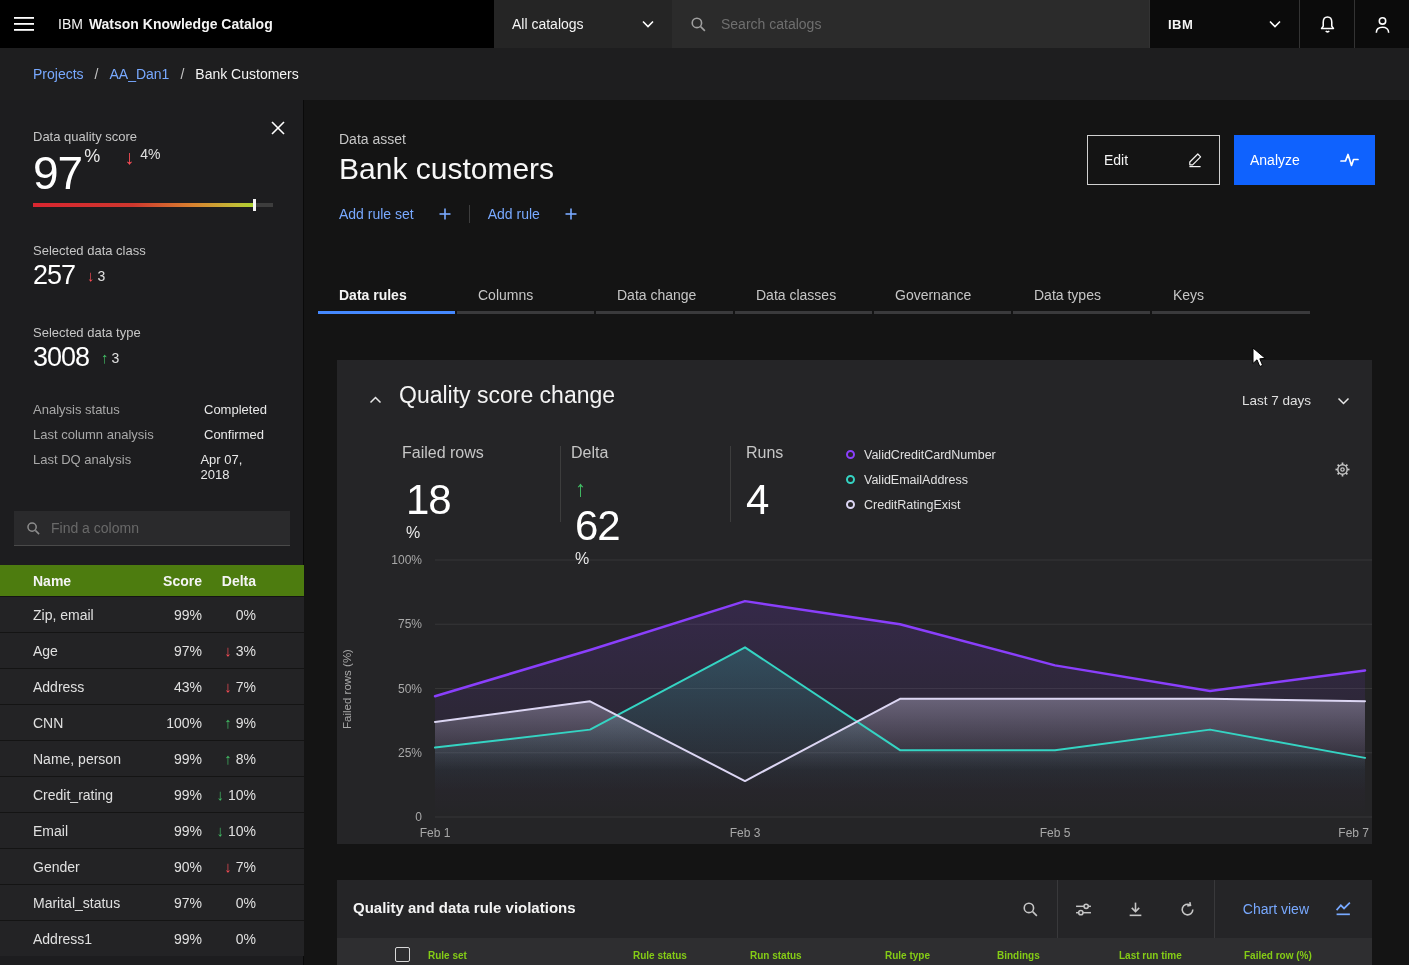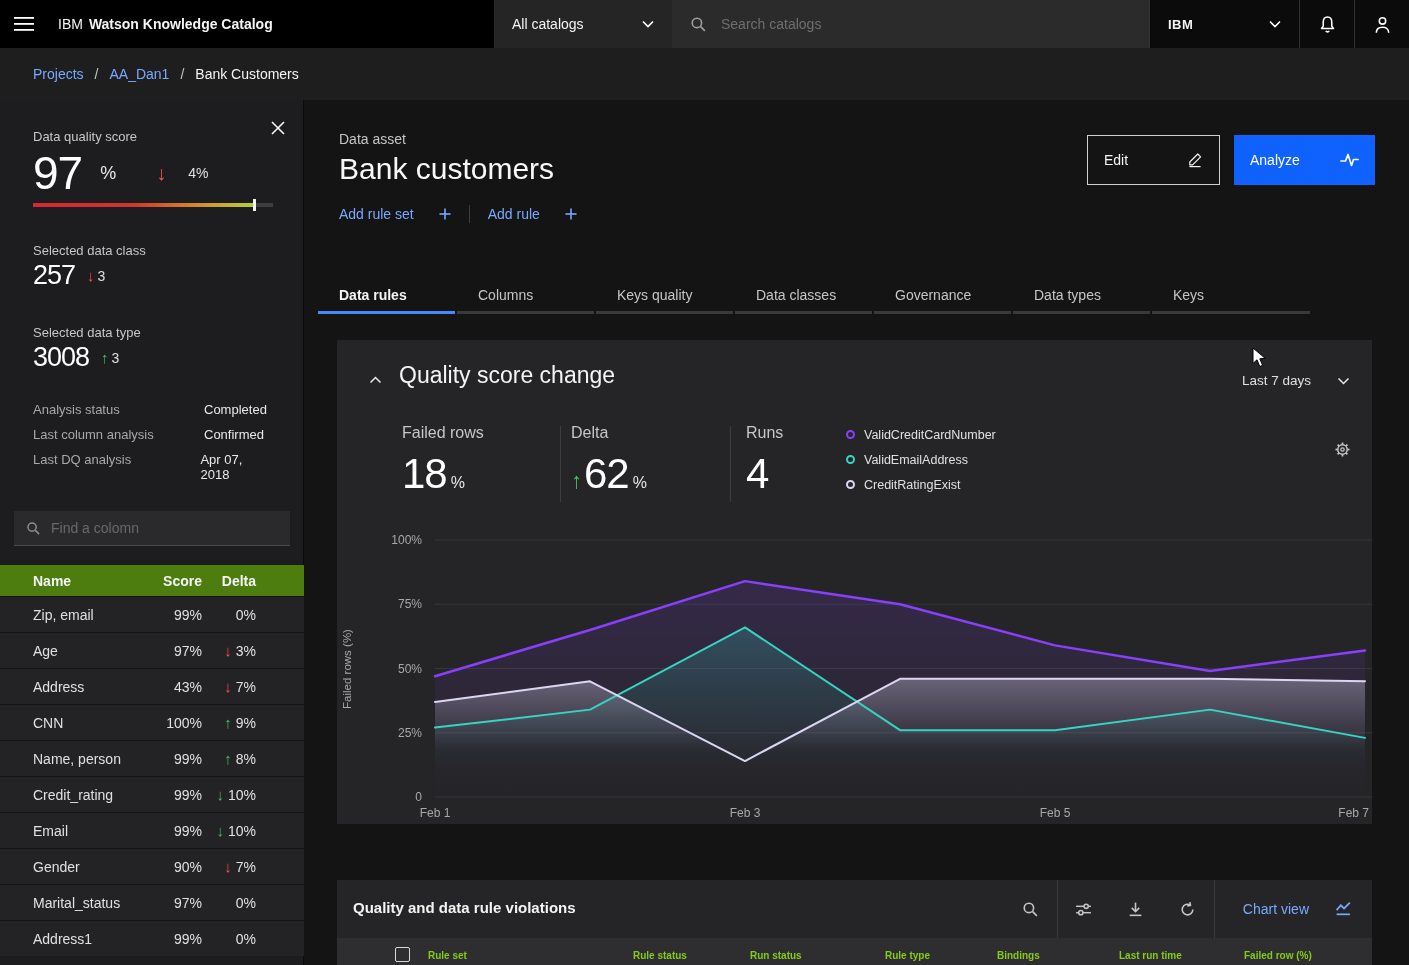--- a/index.html
+++ b/index.html
@@ -27,21 +27,21 @@
   .crumbs .sep { color:#c6c6c6; }
   .crumbs .cur { color:#f4f4f4; }
 
   
   .sidebar { position:absolute; top:100px; left:0; width:304px; height:865px; background:#1d1d1f; border-right:1px solid #0a0a0a; }
   .sb-close { position:absolute; top:18px; right:15px; width:20px; height:20px; display:flex; align-items:center; justify-content:center; cursor:pointer; }
   .sb-label { position:absolute; left:33px; font-size:13px; color:#c6c6c6; }
   .big-num { color:#fff; font-weight:300; letter-spacing:-1px; }
   .unit { font-weight:400; letter-spacing:0; color:#e8e8e8; }
   .trend-green { color:#42be65; }
-  .score-row { position:absolute; left:33px; top:46px; display:flex; align-items:center;gap:16px; }
+  .score-row { position:absolute; left:33px; top:46px; display:flex; align-items:flex-start; }
   .score-row .big-num { font-size:46px; }
   .score-row .unit { font-size:18px; margin-left:2px; }
   .gauge { position:absolute; left:33px; top:103px; width:240px; height:4px; background:#3d3d3d; }
   .gauge-grad { position:absolute; left:0; top:0; height:4px; width:222px;
       background:linear-gradient(90deg,#d92630 0%,#ce372e 45%,#d9822f 72%,#c2bd36 92%,#a9d32f 100%); }
   .gauge-marker { position:absolute; top:-4px; width:3px; height:12px; background:#f4f4f4; }
   .stat2 { position:absolute; left:33px; display:flex; align-items:center; gap:12px; }
   .stat2 .big-num { font-size:27px; }
   .stat2 .dlt { font-size:14px; color:#e0e0e0; display:flex; align-items:center; gap:3px; }
   .meta { position:absolute; left:33px; top:302px; width:240px; }
@@ -70,27 +70,27 @@
   .btn-edit { left:783px; width:133px; background:transparent; border:1px solid #d0d0d0; color:#f4f4f4; }
   .btn-analyze { left:930px; width:141px; background:#0f62fe; color:#fff; border:none; }
 
   .tabs { position:absolute; left:14px; top:180px; display:flex; }
   .tab { width:137px; height:34px; line-height:31px; padding-left:21px; margin-right:2px; border-bottom:3px solid #3a3a3c; color:#c6c6c6; font-size:14px; cursor:pointer; white-space:nowrap; }
   .tab:last-child { width:158px; }
   .tab.active { border-bottom-color:#4589ff; color:#f4f4f4; font-weight:700; }
 
   
   .card { position:absolute; left:33px; background:#252527; }
-  .card-chart { top:240px; width:1035px; height:484px; }
+  .card-chart { top:260px; width:1035px; height:484px; }
   .collapse-btn { position:absolute; left:28px; top:30px; width:20px; height:20px; display:flex; align-items:center; justify-content:center; cursor:pointer; }
   .card-title { position:absolute; left:62px; top:22px; font-size:23px; font-weight:400; color:#f4f4f4; }
   .range-sel { position:absolute; right:22px; top:33px; display:flex; align-items:center; gap:26px; font-size:13.5px; color:#e0e0e0; cursor:pointer; }
   .stat-block { position:absolute; top:84px; }
   .stat-block .sl { font-size:16px; color:#c6c6c6; }
-  .stat-block .sv { display:flex; align-items:baseline; margin-top:8px; }
+  .stat-block .sv { display:flex; align-items:baseline; margin-top:14px;flex-direction:column; }
   .stat-block .sv .big-num { font-size:42px; }
   .stat-block .sv .unit { font-size:16px; margin-left:4px; color:#e8e8e8; }
   .stat-block .sv .arrow { font-size:22px; margin-right:2px; }
   .sdiv { position:absolute; top:86px; width:1px; height:76px; background:#3d3d3d; }
   .legend { position:absolute; left:509px; top:82px; }
   .legend-item { display:flex; align-items:center; gap:9px; height:25px; font-size:12.5px; color:#e0e0e0; cursor:pointer; }
   .ring { width:9px; height:9px; border-radius:50%; border:2.5px solid #fff; background:transparent; }
   .gear-btn { position:absolute; left:994px; top:98px; width:22px; height:22px; display:flex; align-items:center; justify-content:center; cursor:pointer; }
   #quality-chart { position:absolute; left:0; top:182px; }
   .ytick, .xtick { fill:#a8a8a8; font-size:12px; font-family:"Liberation Sans","DejaVu Sans",sans-serif; }
@@ -339,21 +339,21 @@
     </div>
     <div class="btn btn-analyze">
       <span>Analyze</span>
       <svg width="19" height="16" viewBox="0 0 19 16">
         <polyline points="1,9 5.5,9 8,2.5 11.5,13.5 13.5,7.5 18,7.5" fill="none" stroke="#fff" stroke-width="1.7" stroke-linejoin="round" stroke-linecap="round"></polyline>
       </svg>
     </div>
     <div class="tabs" id="tab-bar">
         <div class="tab active">Data rules</div>
         <div class="tab">Columns</div>
-        <div class="tab">Keys quality</div>
+        <div class="tab">Data change</div>
         <div class="tab">Data classes</div>
         <div class="tab">Governance</div>
         <div class="tab">Data types</div>
         <div class="tab">Keys</div>
       </div>
 
     <div class="card card-chart">
       <div class="collapse-btn">
         <svg width="13" height="8" viewBox="0 0 12 8">
             <polyline points="1,6.5 6,1.5 11,6.5" fill="none" stroke="#e8e8e8" stroke-width="1.5"></polyline>

